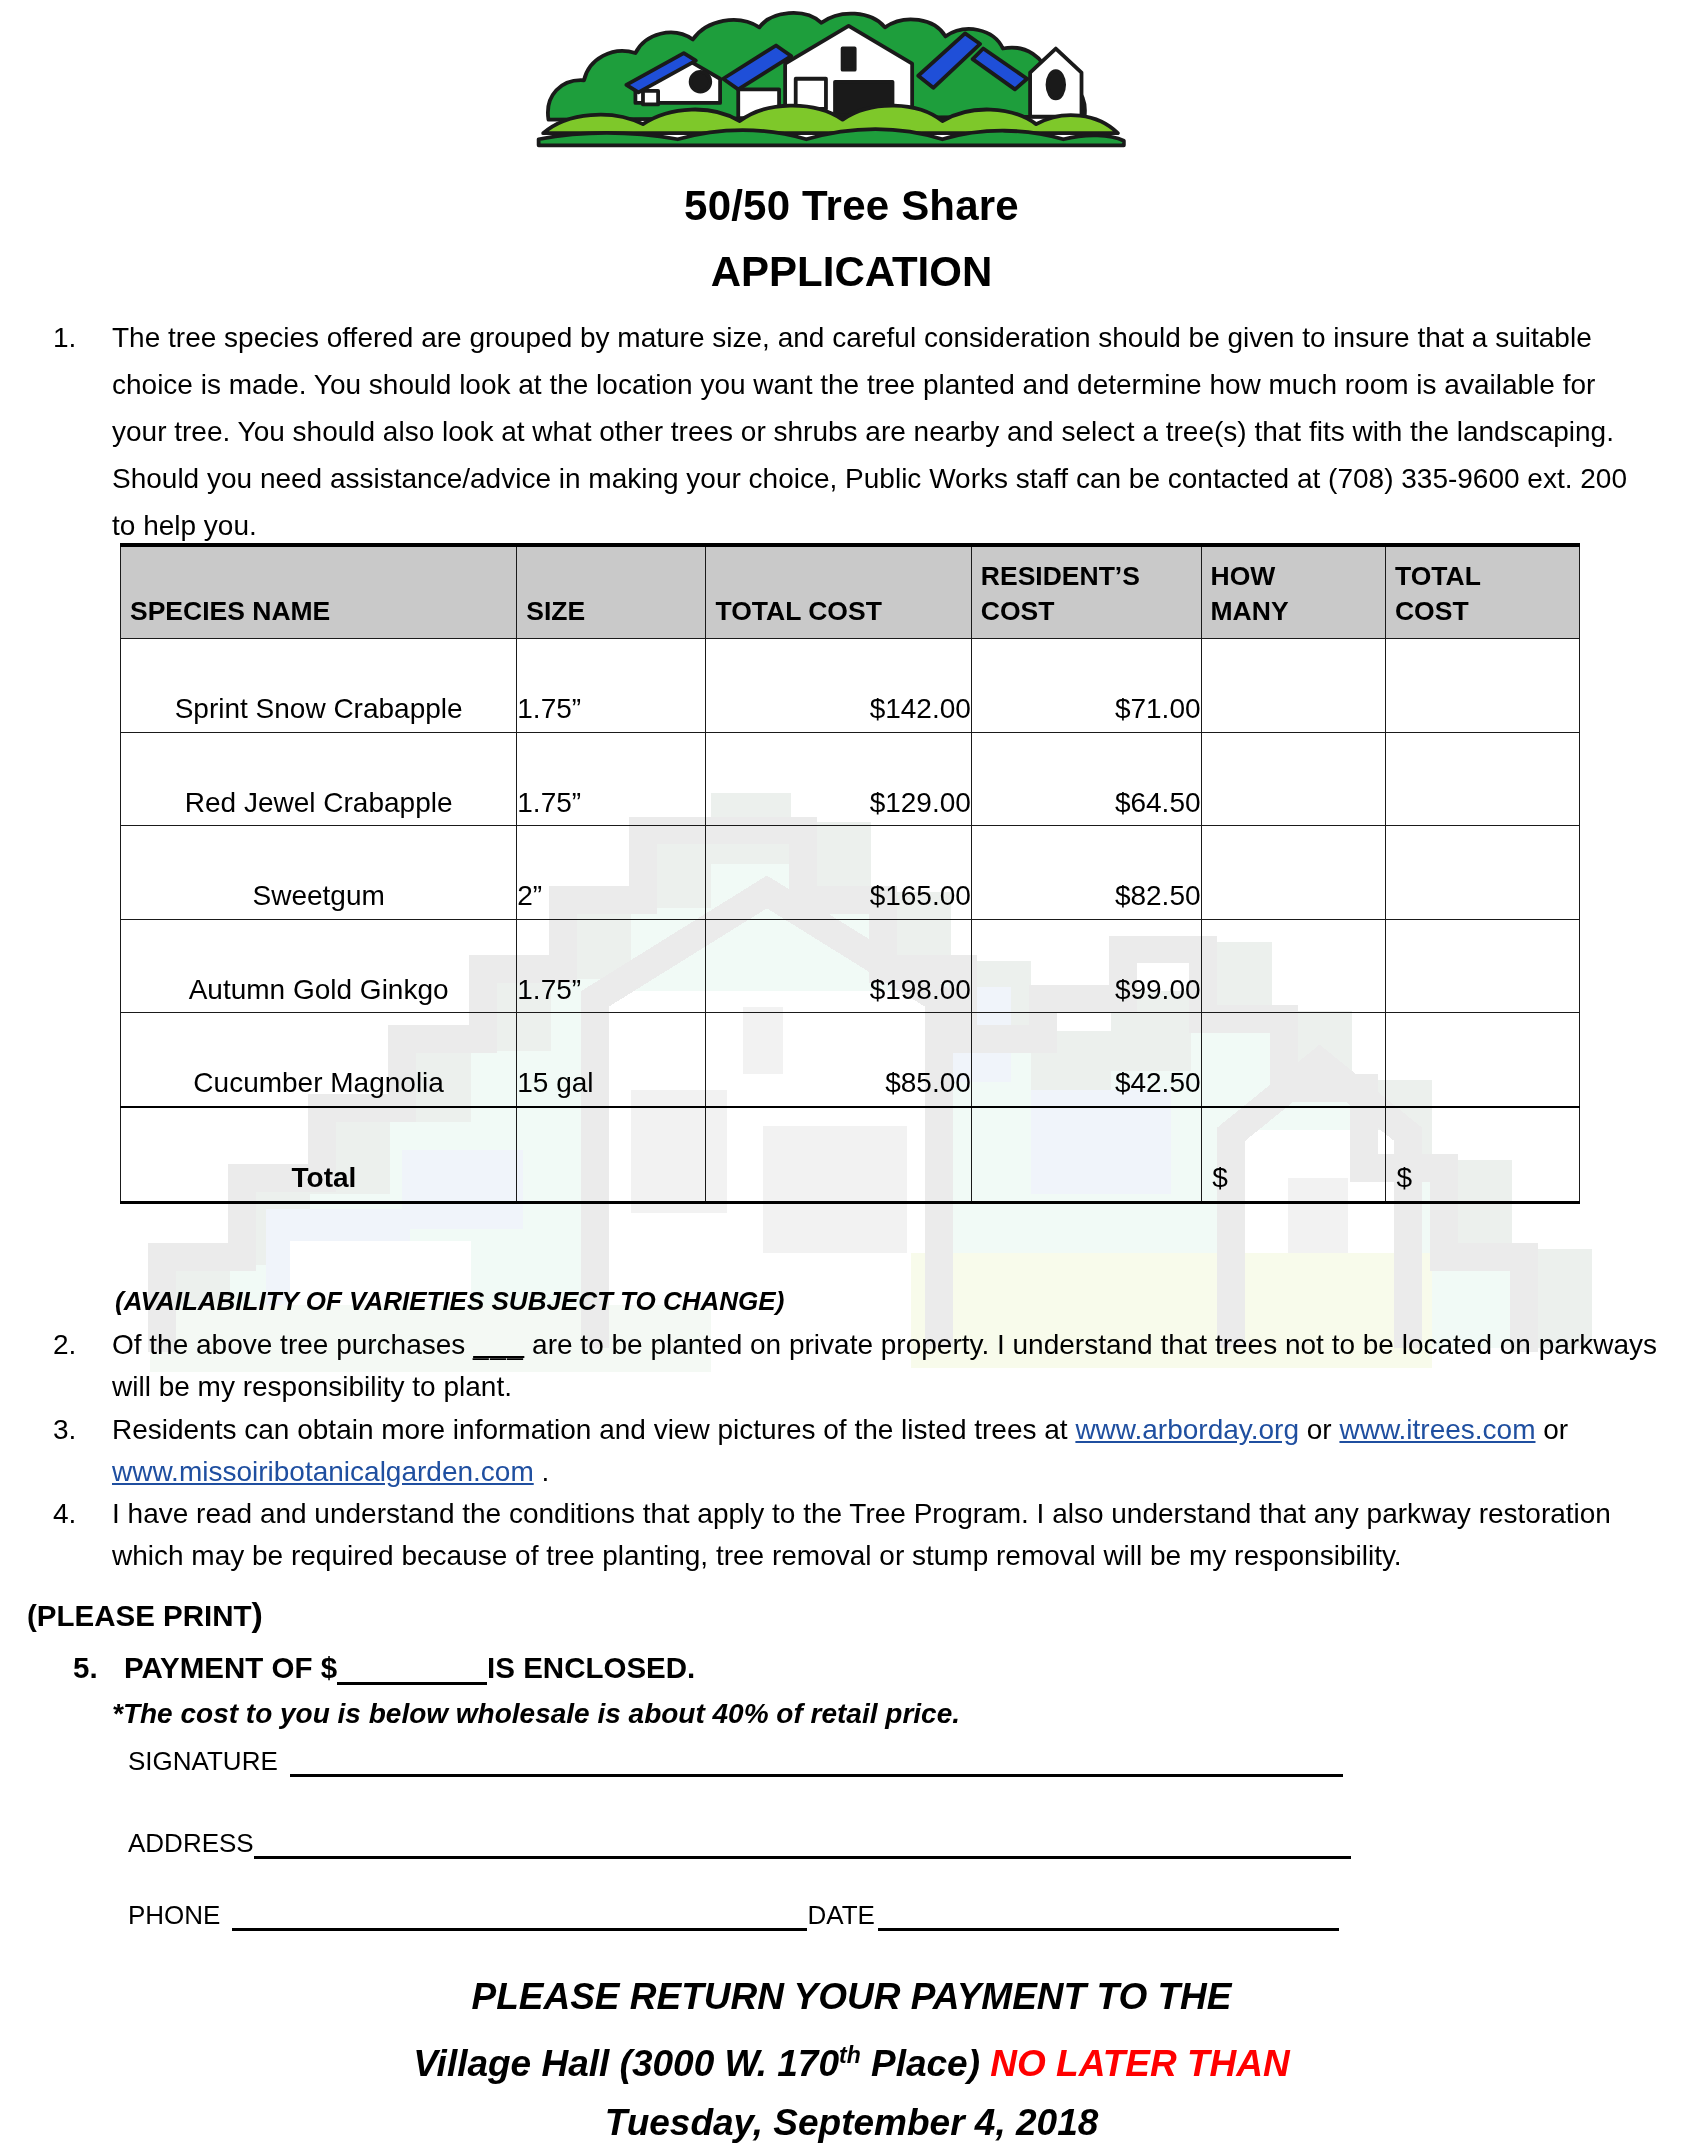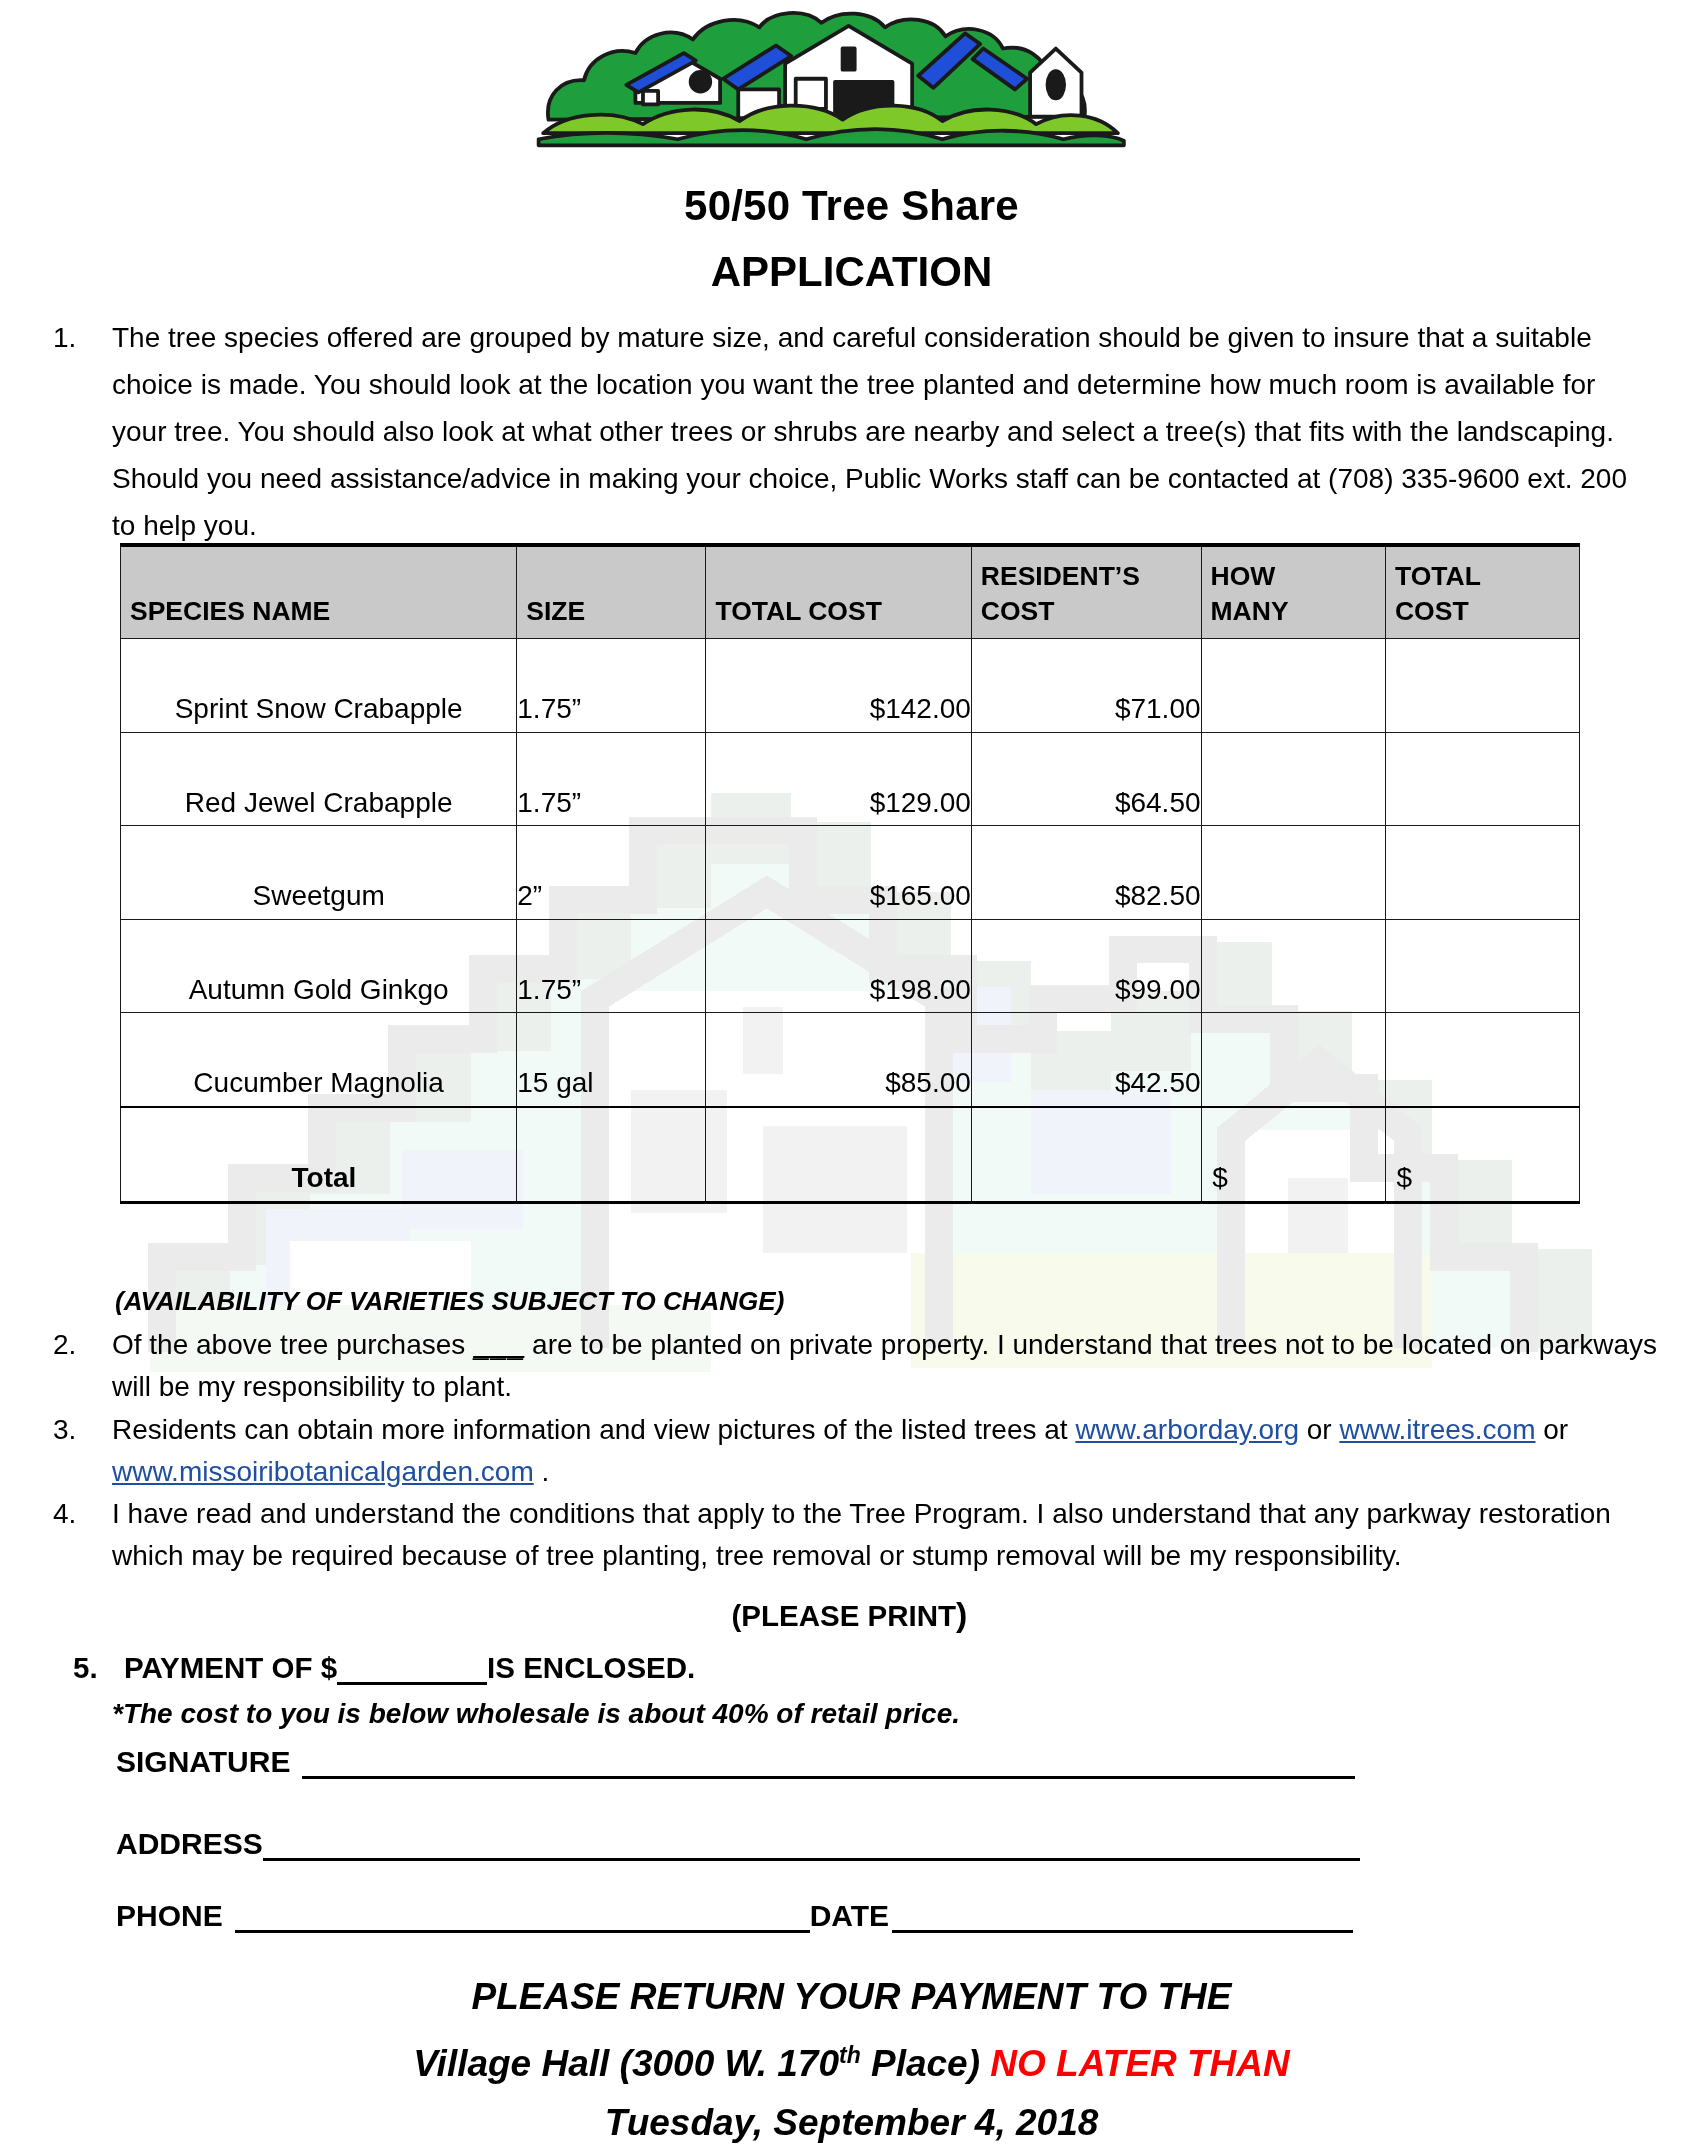--- a/index.html
+++ b/index.html
@@ -173,24 +173,24 @@
     color: #1f4fa0;
     text-decoration: underline;
   }
   .blank-line { text-decoration: underline; letter-spacing: 1.5px; }
 
   
   .please-print {
     position: absolute;
     left: 0; right: 4px;
     top: 1595px;
-    text-align: center;
     font-size: 29.5px;
     font-weight: bold;
     z-index: 2;
+    padding-left: 27px;
   }
   .please-print .paren { font-weight: bold; font-size: 34px; }
 
   
   .item5 {
     position: absolute;
     left: 61px;
     top: 1651px;
     font-size: 29.5px;
     font-weight: bold;
@@ -211,23 +211,23 @@
     top: 1698px;
     font-size: 28px;
     font-style: italic;
     font-weight: bold;
     z-index: 2;
   }
 
   
   .field-row {
     position: absolute;
-    left: 116px;
-    font-size: 30px;
-    font-weight: bold;
+    left: 128px;
+    font-size: 26px;
+    font-weight: normal;
     z-index: 2;
     white-space: nowrap;
   }
   .sig-row  { top: 1745px; }
   .addr-row { top: 1827px; }
   .phone-row{ top: 1899px; text-align: right; }
 
   .ruleline {
     display: inline-block;
     border-bottom: 3.8px solid #000;

